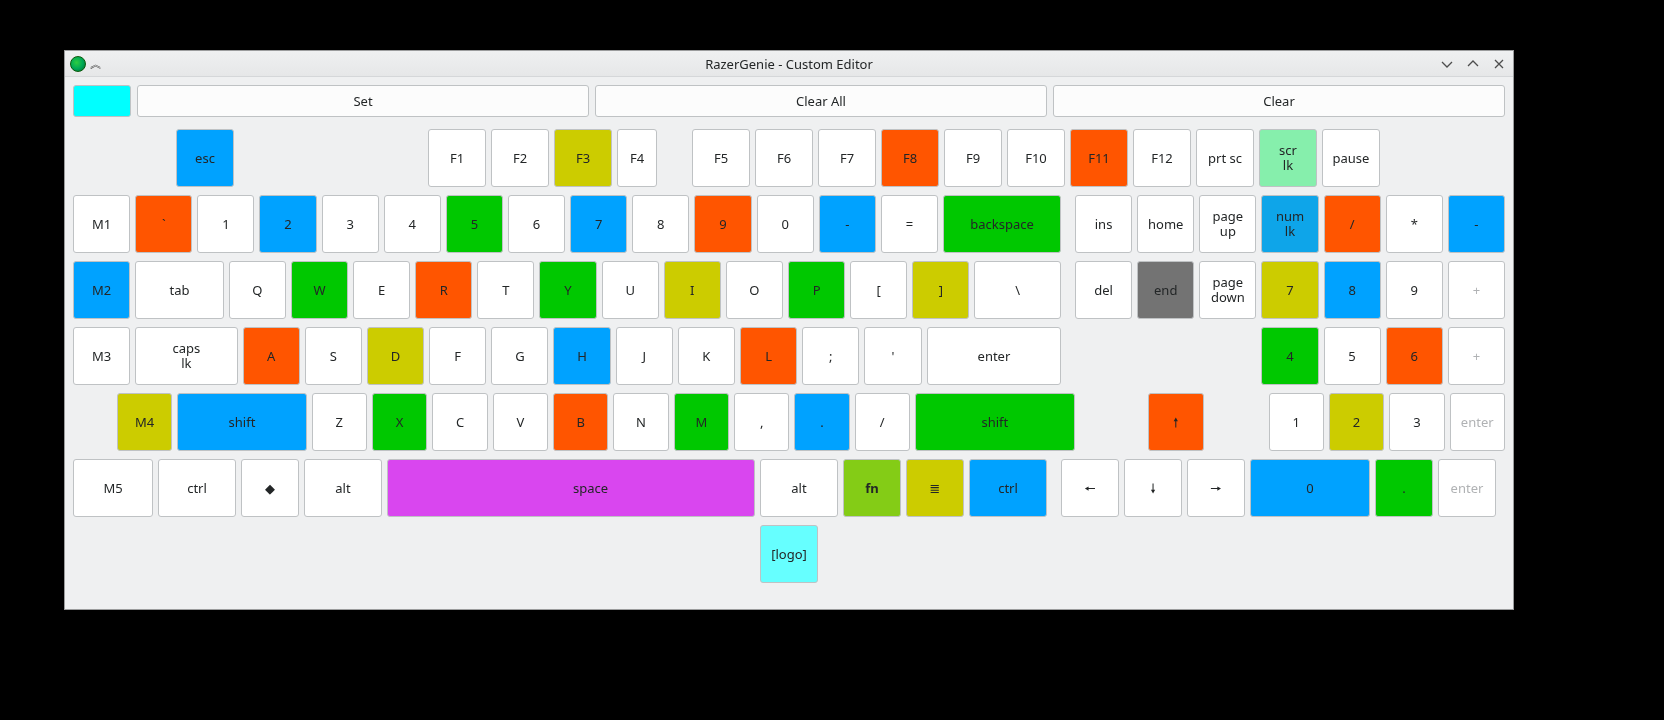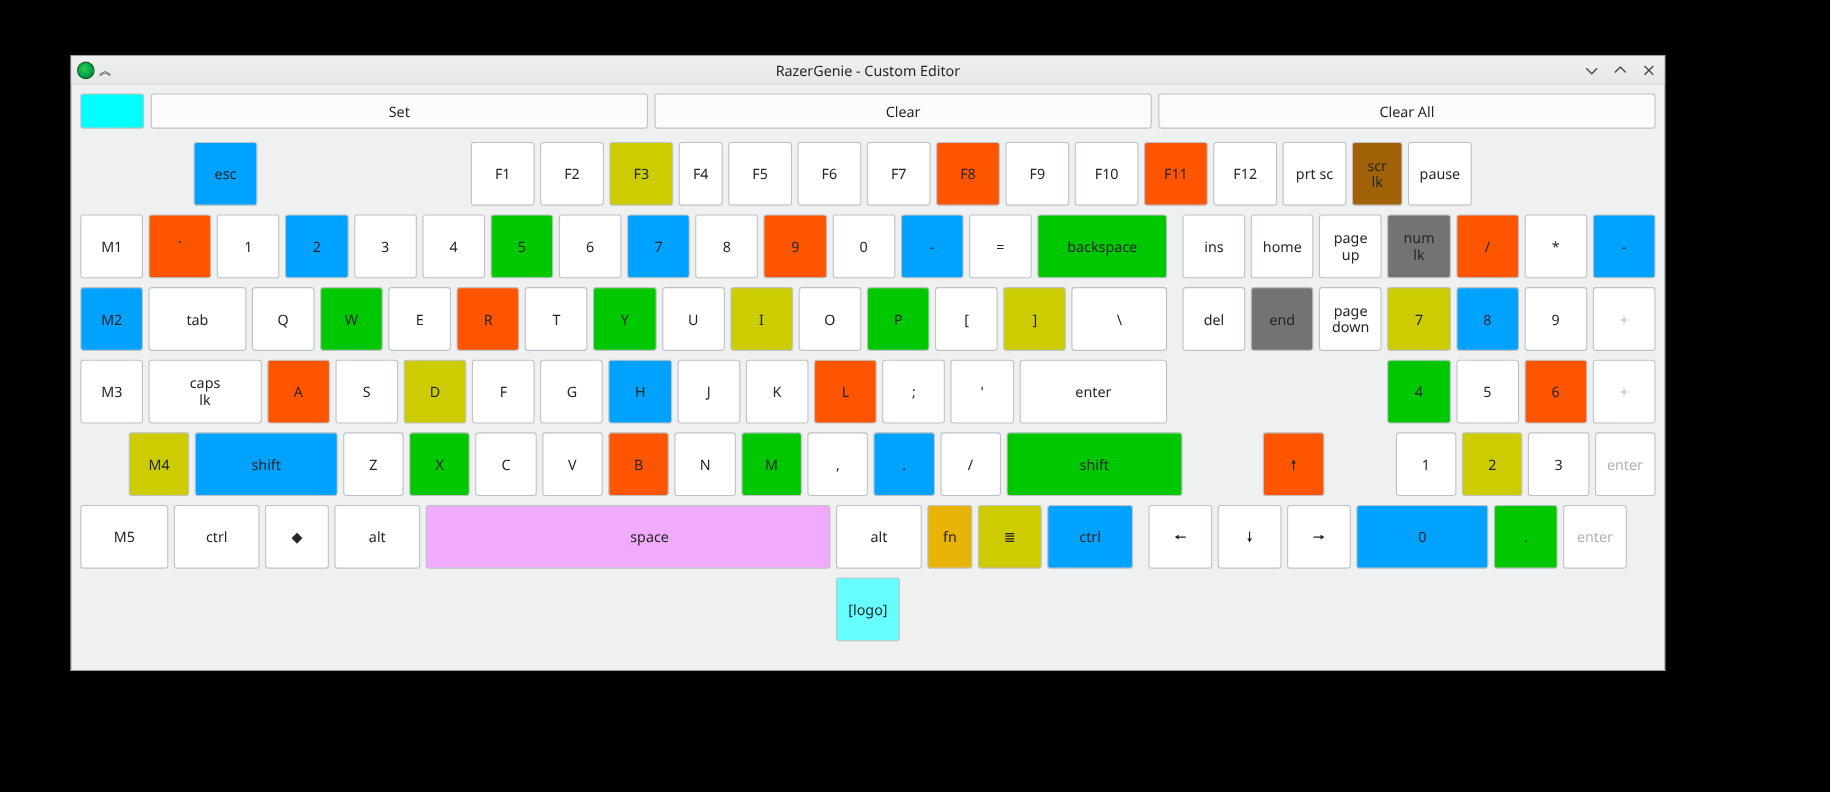--- a/index.html
+++ b/index.html
@@ -159,43 +159,43 @@
           </svg>
       </div>
     </div>
   </div>
 
   <div class="content">
 
     <div class="toolbar">
       <div class="swatch" style="background:#00ffff;"></div>
       <div class="tbtn">Set</div>
+      <div class="tbtn">Clear All</div>
       <div class="tbtn">Clear</div>
-      <div class="tbtn">Clear All</div>
     </div>
 
     <div class="rows" id="rows">
         <div class="krow">
           <div class="gap" style="width: 58px;"></div>
           <div class="key" style="width: 58px; background: rgb(0, 162, 255); margin-left: 40px;">esc</div>
           <div class="gap" style="width: 184px;"></div>
           <div class="key" style="width: 58px; background: rgb(255, 255, 255);">F1</div>
           <div class="key" style="width: 58px; background: rgb(255, 255, 255);">F2</div>
           <div class="key" style="width: 58px; background: rgb(204, 204, 0);">F3</div>
           <div class="key" style="width: 40px; background: rgb(255, 255, 255);">F4</div>
-          <div class="key" style="width: 58px; background: rgb(255, 255, 255);">F5</div>
+          <div class="key" style="width: 58px; background: rgb(255, 255, 255); margin-left: 30px;">F5</div>
           <div class="key" style="width: 58px; background: rgb(255, 255, 255);">F6</div>
           <div class="key" style="width: 58px; background: rgb(255, 255, 255);">F7</div>
           <div class="key" style="width: 58px; background: rgb(255, 85, 0);">F8</div>
           <div class="key" style="width: 58px; background: rgb(255, 255, 255);">F9</div>
           <div class="key" style="width: 58px; background: rgb(255, 255, 255);">F10</div>
           <div class="key" style="width: 58px; background: rgb(255, 85, 0);">F11</div>
           <div class="key" style="width: 58px; background: rgb(255, 255, 255);">F12</div>
           <div class="key" style="width: 58px; background: rgb(255, 255, 255);">prt sc</div>
-          <div class="key" style="width: 46px; background: #a16207;">scr
+          <div class="key" style="width: 58px; background: #86efac;">scr
 lk</div>
           <div class="key" style="width: 58px; background: rgb(255, 255, 255);">pause</div>
         </div>
         <div class="krow">
           <div class="key" style="width: 58px; background: rgb(255, 255, 255);">M1</div>
           <div class="key" style="width: 58px; background: rgb(255, 85, 0);">`</div>
           <div class="key" style="width: 58px; background: rgb(255, 255, 255);">1</div>
           <div class="key" style="width: 58px; background: rgb(0, 162, 255);">2</div>
           <div class="key" style="width: 58px; background: rgb(255, 255, 255);">3</div>
           <div class="key" style="width: 58px; background: rgb(255, 255, 255);">4</div>
@@ -206,21 +206,21 @@
           <div class="key" style="width: 58px; background: rgb(255, 85, 0);">9</div>
           <div class="key" style="width: 58px; background: rgb(255, 255, 255);">0</div>
           <div class="key" style="width: 58px; background: rgb(0, 162, 255);">-</div>
           <div class="key" style="width: 58px; background: rgb(255, 255, 255);">=</div>
           <div class="key" style="width: 120px; background: rgb(0, 200, 0);">backspace</div>
           <div class="gap" style="width: 4px;"></div>
           <div class="key" style="width: 58px; background: rgb(255, 255, 255);">ins</div>
           <div class="key" style="width: 58px; background: rgb(255, 255, 255);">home</div>
           <div class="key" style="width: 58px; background: rgb(255, 255, 255);">page
 up</div>
-          <div class="key" style="width: 58px; background: #737373;">num
+          <div class="key" style="width: 58px; background: #0ea5e9;">num
 lk</div>
           <div class="key" style="width: 58px; background: rgb(255, 85, 0);">/</div>
           <div class="key" style="width: 58px; background: rgb(255, 255, 255);">*</div>
           <div class="key" style="width: 58px; background: rgb(0, 162, 255);">-</div>
         </div>
         <div class="krow">
           <div class="key" style="width: 58px; background: rgb(0, 162, 255);">M2</div>
           <div class="key" style="width: 90px; background: rgb(255, 255, 255);">tab</div>
           <div class="key" style="width: 58px; background: rgb(255, 255, 255);">Q</div>
           <div class="key" style="width: 58px; background: rgb(0, 200, 0);">W</div>
@@ -287,23 +287,23 @@
           <div class="key" style="width: 58px; background: rgb(255, 255, 255);">1</div>
           <div class="key" style="width: 58px; background: rgb(204, 204, 0);">2</div>
           <div class="key" style="width: 58px; background: rgb(255, 255, 255);">3</div>
           <div class="key dim" style="width: 58px; background: rgb(255, 255, 255);">enter</div>
         </div>
         <div class="krow">
           <div class="key" style="width: 80px; background: rgb(255, 255, 255);">M5</div>
           <div class="key" style="width: 78px; background: rgb(255, 255, 255);">ctrl</div>
           <div class="key" style="width: 58px; background: rgb(255, 255, 255);">◆</div>
           <div class="key" style="width: 78px; background: rgb(255, 255, 255);">alt</div>
-          <div class="key" style="width: 368px; background: #f0abfc; padding-left: 41px;">space</div>
+          <div class="key" style="width: 368px; background: #d946ef; padding-left: 41px;">space</div>
           <div class="key" style="width: 78px; background: rgb(255, 255, 255);">alt</div>
-          <div class="key" style="width: 41px; background: #eab308;">fn</div>
+          <div class="key" style="width: 58px; background: #84cc16; font-weight: bold;">fn</div>
           <div class="key" style="width: 58px; background: rgb(204, 204, 0);">≣</div>
           <div class="key" style="width: 78px; background: rgb(0, 162, 255);">ctrl</div>
           <div class="gap" style="width: 4px;"></div>
           <div class="key" style="width: 58px; background: rgb(255, 255, 255);">🠔</div>
           <div class="key" style="width: 58px; background: rgb(255, 255, 255);">🠗</div>
           <div class="key" style="width: 58px; background: rgb(255, 255, 255);">🠖</div>
           <div class="key" style="width: 120px; background: rgb(0, 162, 255);">0</div>
           <div class="key" style="width: 58px; background: rgb(0, 200, 0);">.</div>
           <div class="key dim" style="width: 58px; background: rgb(255, 255, 255);">enter</div>
         </div>

